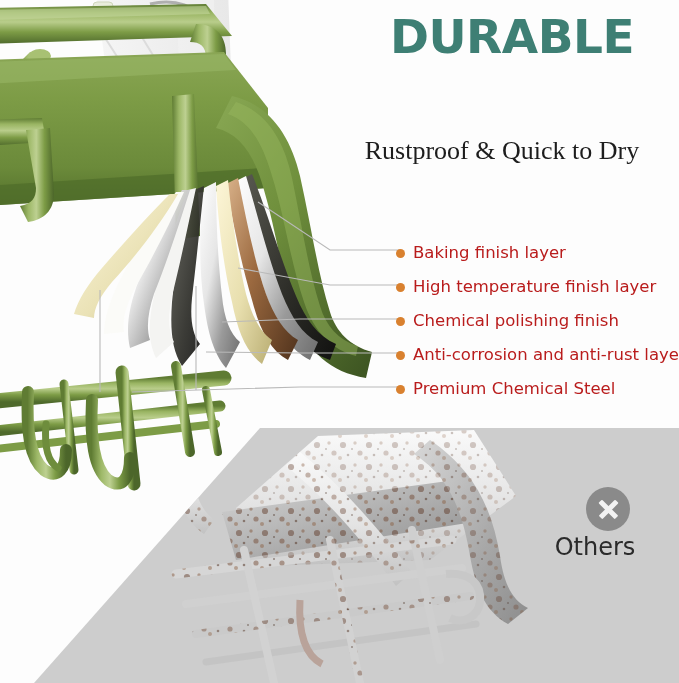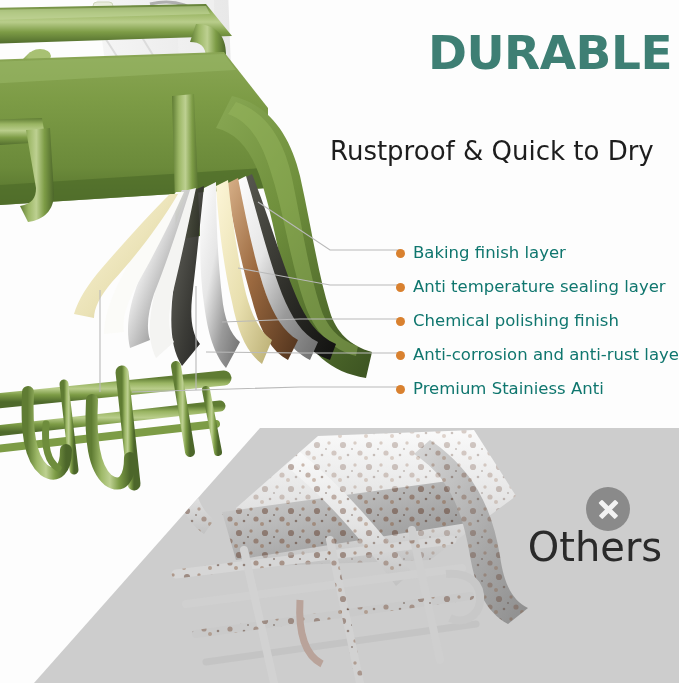--- a/index.html
+++ b/index.html
@@ -7,75 +7,76 @@
     width:679px;height:683px;
     background:#fbfbfb;
     font-family:"DejaVu Sans", sans-serif;
     overflow:hidden;
   }
   #stage{position:relative;width:679px;height:683px;overflow:hidden;background:#fdfdfd;}
   .layer{position:absolute;top:0;left:0;width:679px;height:683px;}
 
   
   #headline{
-    position:absolute;left:352px;top:28px;width:320px;
-    text-align:right;
+    position:absolute;left:352px;top:12px;width:320px;
+    text-align:center;
   }
   #headline .l1,#headline .l2{
     display:block;
     color:#3e7f74;
     font-weight:bold;
     font-size:47px;
     line-height:50px;
     letter-spacing:-0.5px;
     white-space:nowrap;
   }
   #subtitle{
     position:absolute;left:330px;top:136px;width:344px;
-    text-align:left;
+    text-align:center;
     color:#1d1d1d;
     font-size:26px;
     line-height:30px;
     white-space:nowrap;
+    font-family:Liberation Serif, serif;
   }
 
   
   #callouts{position:absolute;left:396px;top:236px;width:283px;}
   .callout{
     position:relative;
     height:34px;
     display:flex;align-items:center;
     white-space:nowrap;
   }
   .callout .dot{
     width:9px;height:9px;border-radius:50%;
     background:#d9812f;
     flex:0 0 auto;margin-right:8px;
   }
   .callout .ctext{
-    font-size:16.5px;color:#0f766e;line-height:18px;
+    font-size:16.5px;color:#b91c1c;line-height:18px;
   }
 
   
   #others-badge{
     position:absolute;left:586px;top:487px;
     width:44px;height:44px;border-radius:50%;
     background:#8a8a8a;
   }
   #others-badge .x1,#others-badge .x2{
     position:absolute;left:50%;top:50%;
     width:23px;height:4.5px;background:#f2f2f2;border-radius:1px;
     margin-left:-11.5px;margin-top:-2.25px;
   }
   #others-badge .x1{transform:rotate(45deg);}
   #others-badge .x2{transform:rotate(-45deg);}
   #others-label{
     position:absolute;left:520px;top:528px;width:150px;
     text-align:center;
-    color:#2a2a2a;font-size:40px;line-height:38px;
+    color:#2a2a2a;font-size:24px;line-height:38px;
   }
 </style>
 </head>
 <body>
 
 <div id="stage">
 
   <svg class="layer" viewBox="0 0 679 683" width="679" height="683" xmlns="http://www.w3.org/2000/svg">
     <defs>
       <linearGradient id="gTube" x1="0" y1="0" x2="0" y2="1">
@@ -305,33 +306,33 @@
 
   <div id="subtitle">Rustproof &amp; Quick to Dry</div>
 
   <div id="callouts">
     <div class="callout">
       <span class="dot"></span>
       <span class="ctext">Baking finish layer</span>
     </div>
     <div class="callout">
       <span class="dot"></span>
-      <span class="ctext">Anti temperature sealing layer</span>
+      <span class="ctext">High temperature finish layer</span>
     </div>
     <div class="callout">
       <span class="dot"></span>
       <span class="ctext">Chemical polishing finish</span>
     </div>
     <div class="callout">
       <span class="dot"></span>
       <span class="ctext">Anti-corrosion and anti-rust layer</span>
     </div>
     <div class="callout">
       <span class="dot"></span>
-      <span class="ctext">Premium Stainiess Anti</span>
+      <span class="ctext">Premium Chemical Steel</span>
     </div>
   </div>
 
   <div id="others-badge">
     <span class="x1"></span>
     <span class="x2"></span>
   </div>
   <div id="others-label">Others</div>
 
 </div>

